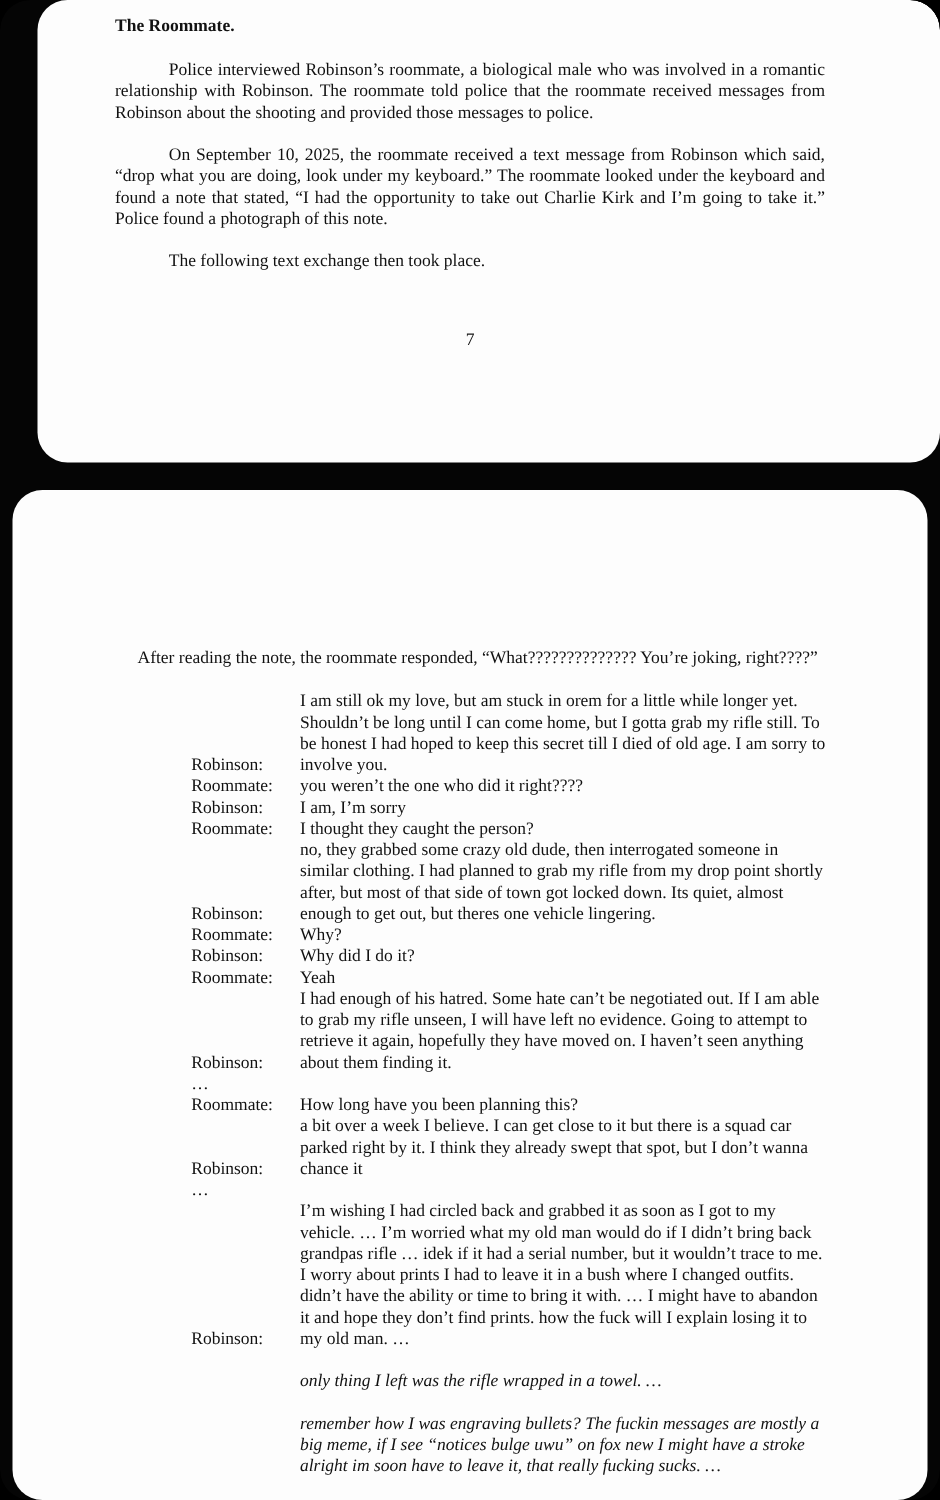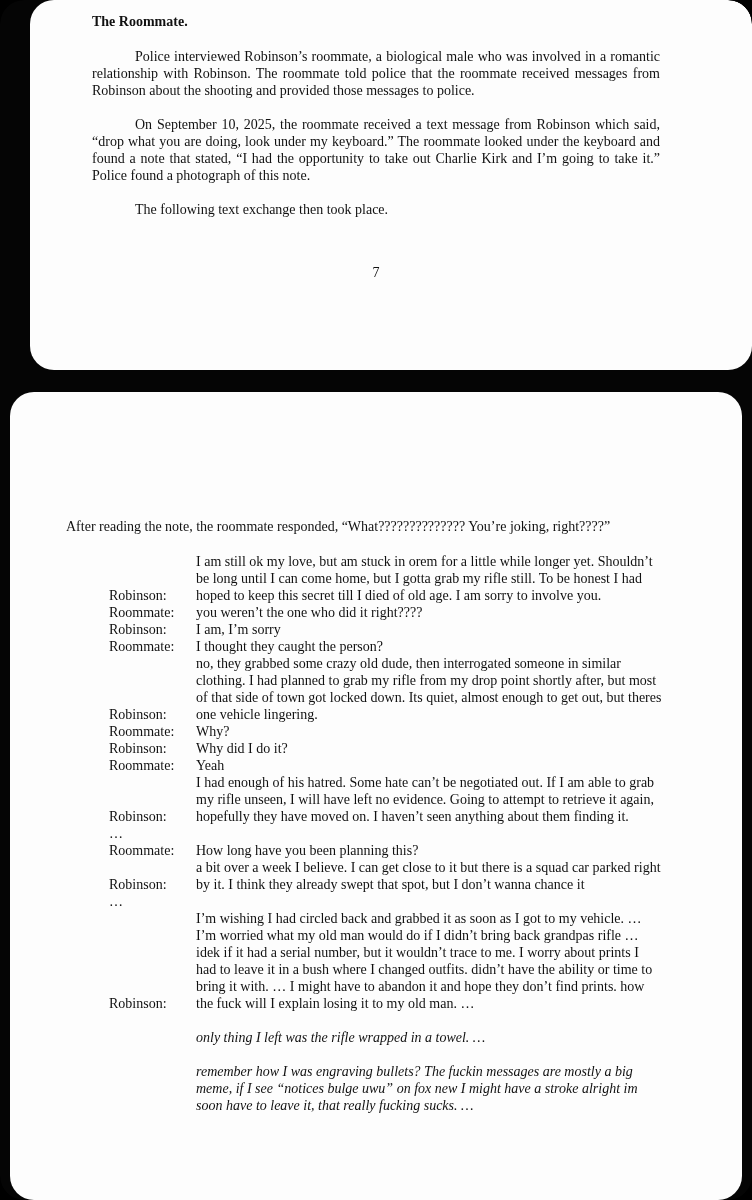--- a/index.html
+++ b/index.html
@@ -19,21 +19,21 @@
     background: #fdfdfd;
   }
   .page-top {
     left: 30px; top: 0;
     width: 722px; height: 370px;
     padding: 13px 92px 0 62px;
   }
   .page-bottom {
     left: 10px; top: 392px;
     width: 732px; height: 808px;
-    padding: 126px 80px 0 56px;
+    padding: 126px 80px 0 100px;
   }
   .doc-text { font-size: 14px; line-height: 17px; }
   .heading {
     font-weight: bold;
     font-size: 14px;
     line-height: 17px;
     margin-bottom: 18px;
   }
   .para {
     font-size: 14px;

